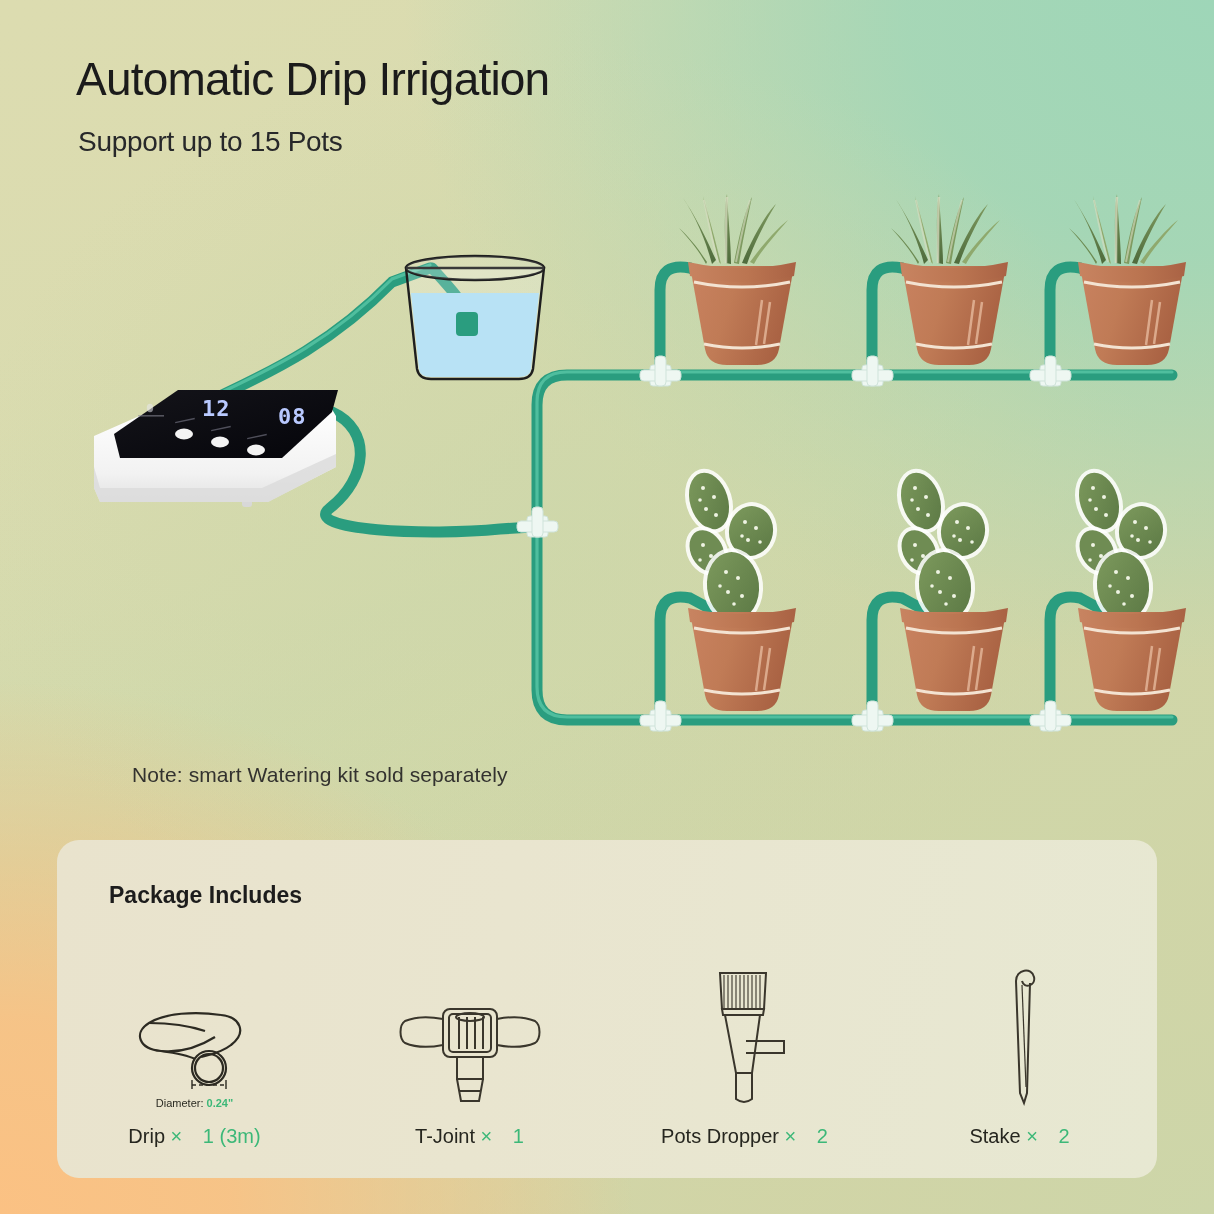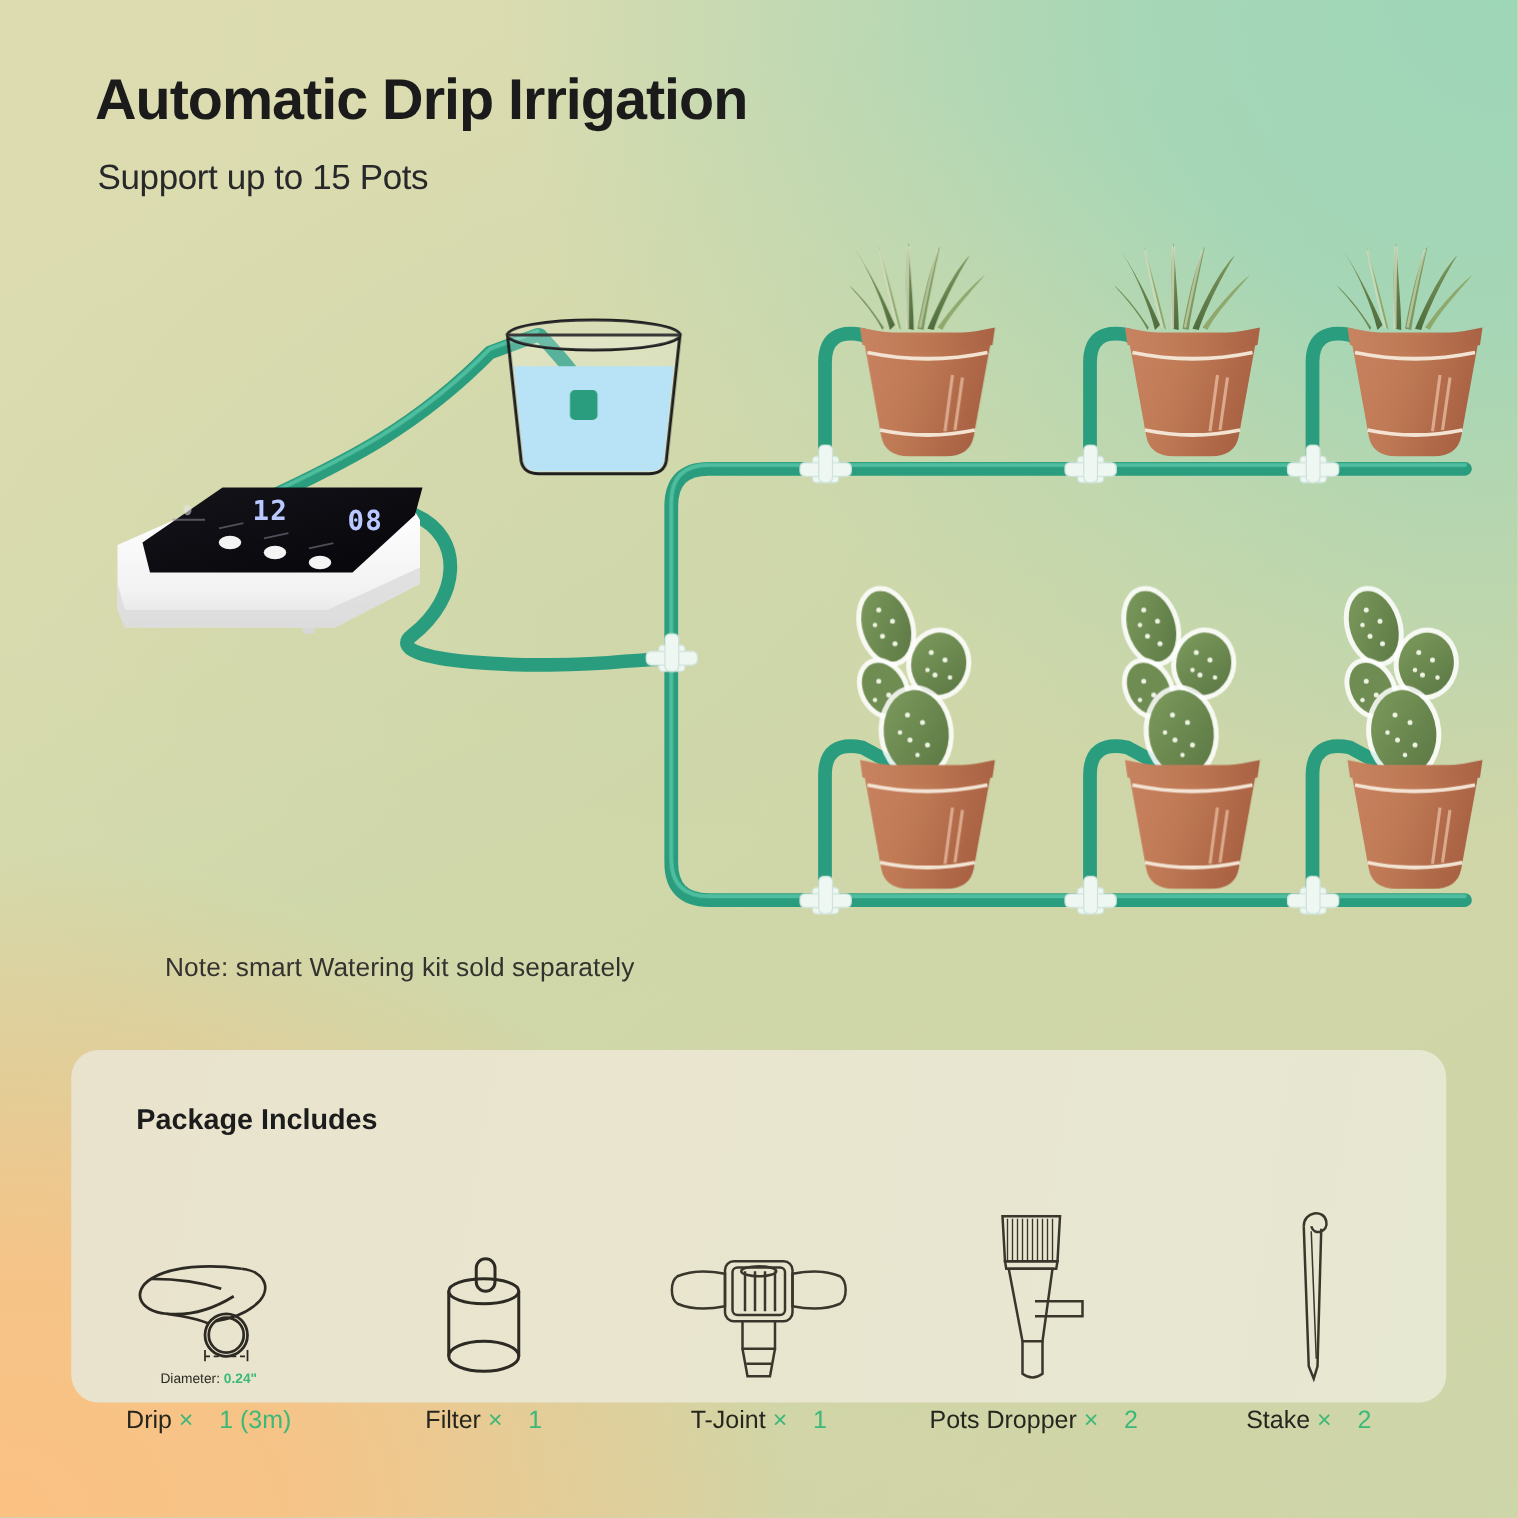--- a/index.html
+++ b/index.html
@@ -22,36 +22,36 @@
   #bgmid {
     position:absolute; inset:0;
     background:radial-gradient(70% 55% at 46% 42%, rgba(206,215,170,0.75) 0%, rgba(206,215,170,0) 70%);
   }
 
   .layer { position:absolute; inset:0; }
 
   
   #title {
     position:absolute; left:76px; top:52px;
-    font-size:46px; font-weight:bold; color:#1b1b1b;
+    font-size:46px; font-weight:normal; color:#1b1b1b;
     letter-spacing:-0.8px;
   }
   #subtitle {
     position:absolute; left:78px; top:126px;
     font-size:28px; font-weight:normal; color:#27282a;
     letter-spacing:-0.3px;
   }
   #note {
     position:absolute; left:132px; top:763px;
     font-size:21px; color:#33322f; letter-spacing:0.1px;
   }
 
   
   #card {
-    position:absolute; left:57px; top:840px; width:1100px; height:282px;
+    position:absolute; left:57px; top:840px; width:1100px; height:338px;
     background:linear-gradient(100deg,#e9e3cd 0%,#e9e5cf 40%,#e7e8d2 100%);
     border-radius:22px;
   }
   #card-title {
     position:absolute; left:52px; top:42px;
     font-size:23px; font-weight:bold; color:#1c1c1c;
   }
   .pk-row {
     position:absolute; left:0; top:78px; width:1100px; height:230px;
     display:flex; align-items:flex-end; justify-content:space-around;
@@ -431,38 +431,20 @@
         <span>Diameter:</span>
         <span class="v">0.24"</span>
       </div>
       <div class="pk-label">
         <span>Drip</span>
         <span class="x">×</span>
         <span class="qty">1 (3m)</span>
       </div>
     </div>
 
-    <div class="pk-item">
-      <div class="pk-art">
-        <svg width="110" height="120" viewBox="0 0 110 120">
-          <g fill="none" stroke="#2c2a22" stroke-width="2.4">
-            <rect x="49" y="18" width="15" height="26" rx="7.5"></rect>
-            <ellipse cx="55" cy="44" rx="28" ry="10"></ellipse>
-            <path d="M27 44 L27 96"></path>
-              <path d="M83 44 L83 96"></path>
-            <ellipse cx="55" cy="96" rx="28" ry="12"></ellipse>
-          </g>
-        </svg>
-      </div>
-      <div class="pk-label">
-        <span>Filter</span>
-        <span class="x">×</span>
-        <span class="qty">1</span>
-      </div>
-    </div>
 
     <div class="pk-item">
       <div class="pk-art">
         <svg width="170" height="126" viewBox="0 0 170 126">
           <g fill="none" stroke="#3a362c" stroke-width="2">
             <path d="M20 38 C 34 32, 48 34, 58 36 L 58 62 C 48 64, 34 66, 20 60 C 14 56, 14 42, 20 38 Z"></path>
             <path d="M150 38 C 136 32, 122 34, 112 36 L 112 62 C 122 64, 136 66, 150 60 C 156 56, 156 42, 150 38 Z"></path>
             <rect x="58" y="26" width="54" height="48" rx="7"></rect>
             <rect x="64" y="31" width="42" height="38" rx="4"></rect>
             <path d="M74 34 L74 66 M82 34 L82 66 M90 34 L90 66 M98 34 L98 66"></path>

